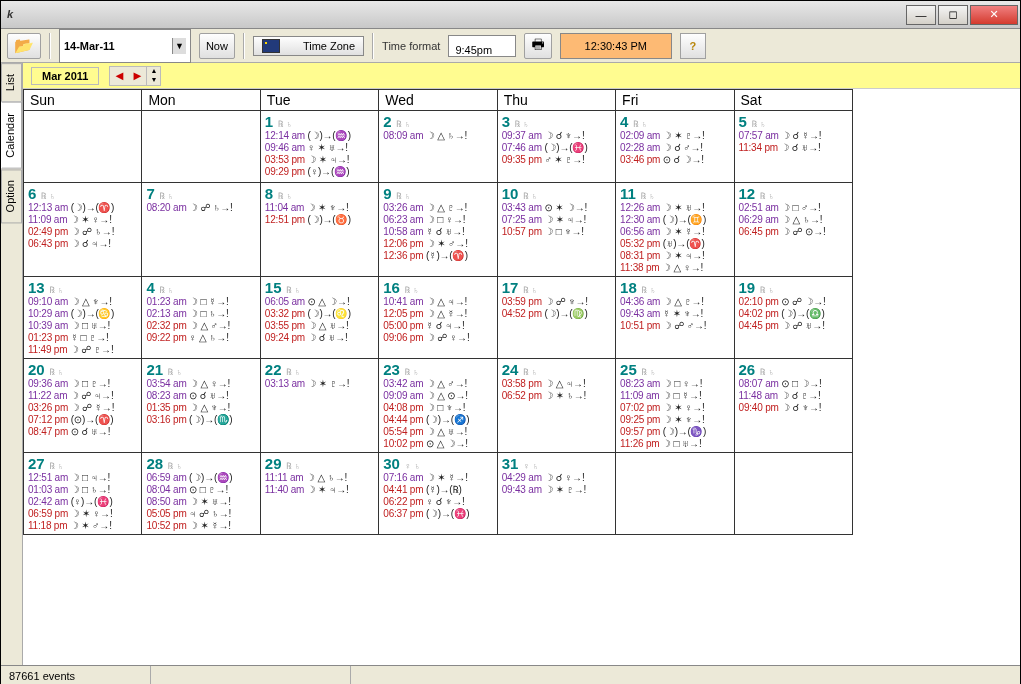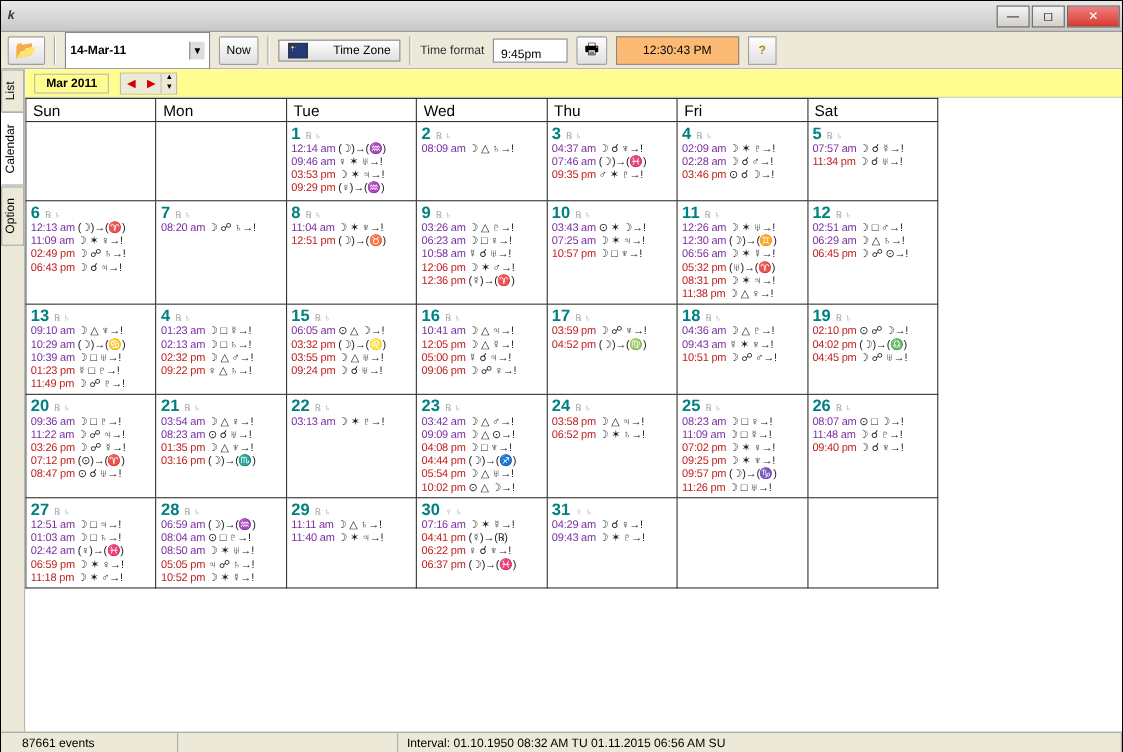--- a/index.html
+++ b/index.html
@@ -40,21 +40,21 @@
 table.cal th, table.cal td { border:1px solid #333; vertical-align:top; text-align:left;}
 table.cal th { height:20px; padding:2px 6px; font-weight:normal; background:#fff; font-size:14px;}
 table.cal td { padding:2px 4px; height:72px; width:118px; font-size:10px;}
 .daynum { color:#008080; font-size:15px; font-weight:bold; display:inline;}
 .daybadge { color:#aaa; font-size:9px; margin-left:2px;}
 .event-line { white-space:nowrap; line-height:12px; font-size:10px; letter-spacing:-0.2px;}
 .t-am { color:#7a2fa0; }
 .t-pm { color:#c02020; }
 .ev-sym { color:#222; }
 
-.statusbar { height:20px; border-top:1px solid #888; background:#ece9d8; display:flex; align-items:center; font-size:11px;padding-left:11px;}
+.statusbar { height:20px; border-top:1px solid #888; background:#ece9d8; display:flex; align-items:center; font-size:11px;}
 .status-cell { border-right:1px solid #aaa; padding:2px 8px; height:100%; display:flex; align-items:center;}
 .status-spacer { flex:0 0 200px; border-right:1px solid #aaa; height:100%;}
 .open-icon { color:#c9a23a; font-size:16px;}
 .print-icon { font-size:14px;}
 </style>
 </head>
 <body>
 
 <div class="window">
 
@@ -145,21 +145,21 @@
                 <div class="event-line"><span class="t-am">09:46 am </span><span class="ev-sym">♀ ✶ ♅→!</span></div>
                 <div class="event-line"><span class="t-pm">03:53 pm </span><span class="ev-sym">☽ ✶ ♃→!</span></div>
                 <div class="event-line"><span class="t-pm">09:29 pm </span><span class="ev-sym">(♀)→(♒)</span></div>
               </td>
               <td>
                 <div><span class="daynum">2</span><span class="daybadge"> ℞ ♄</span></div>
                 <div class="event-line"><span class="t-am">08:09 am </span><span class="ev-sym">☽ △ ♄→!</span></div>
               </td>
               <td>
                 <div><span class="daynum">3</span><span class="daybadge"> ℞ ♄</span></div>
-                <div class="event-line"><span class="t-am">04:37 am </span><span class="ev-sym">☽ ☌ ♆→!</span></div>
+                <div class="event-line"><span class="t-am">09:37 am </span><span class="ev-sym">☽ ☌ ♆→!</span></div>
                 <div class="event-line"><span class="t-am">07:46 am </span><span class="ev-sym">(☽)→(♓)</span></div>
                 <div class="event-line"><span class="t-pm">09:35 pm </span><span class="ev-sym">♂ ✶ ♇→!</span></div>
               </td>
               <td>
                 <div><span class="daynum">4</span><span class="daybadge"> ℞ ♄</span></div>
                 <div class="event-line"><span class="t-am">02:09 am </span><span class="ev-sym">☽ ✶ ♇→!</span></div>
                 <div class="event-line"><span class="t-am">02:28 am </span><span class="ev-sym">☽ ☌ ♂→!</span></div>
                 <div class="event-line"><span class="t-pm">03:46 pm </span><span class="ev-sym">⊙ ☌ ☽→!</span></div>
               </td>
               <td>
@@ -351,16 +351,15 @@
               <td></td>
             </tr>
           </tbody>
       </table>
     </div>
   </div>
 
   <div class="statusbar">
     <div class="status-cell" style="width:150px;">87661 events</div>
     <div class="status-spacer"></div>
-    <div class="status-cell" style="flex:1;">Interval: 01.10.1950  08:32 AM TU   01.11.2015  06:56 AM SU</div>
   </div>
 
 </div>
 
 </body></html>

